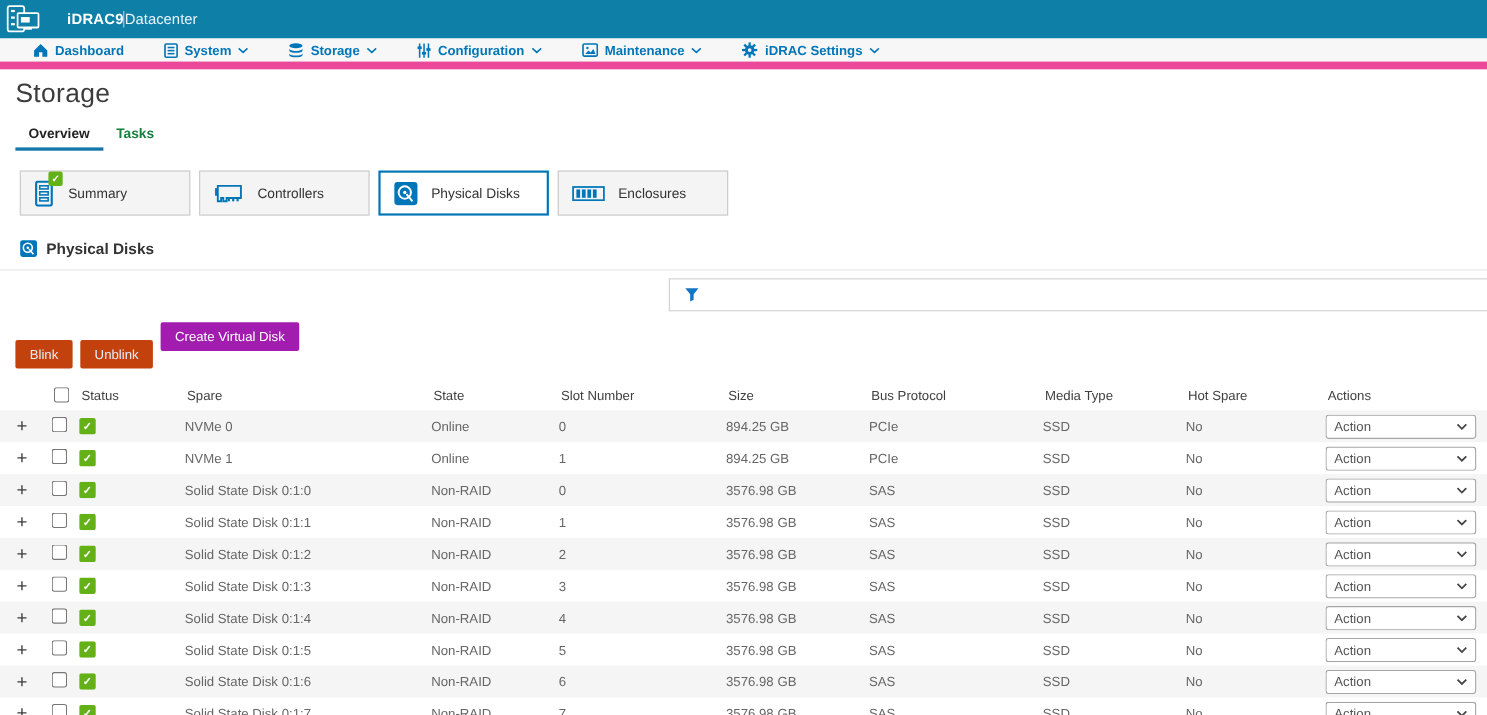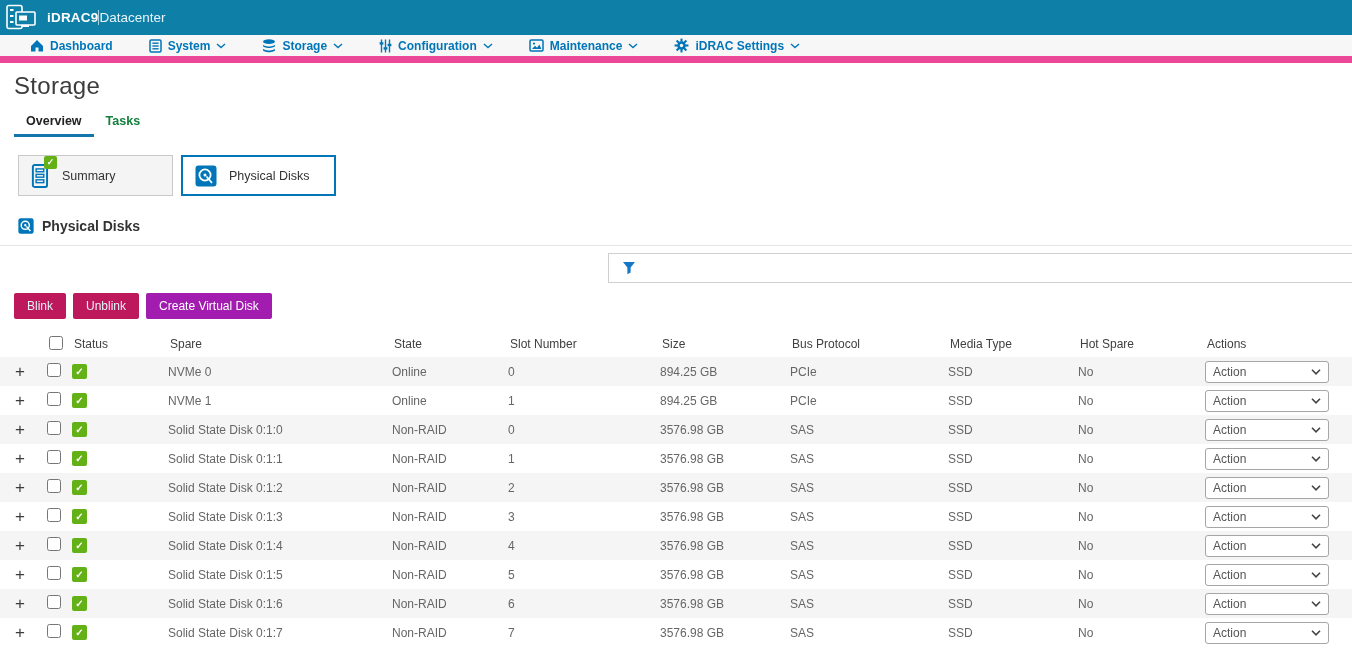--- a/index.html
+++ b/index.html
@@ -6,21 +6,21 @@
   html,body { margin:0; padding:0; }
   body {
     width:1352px; height:650px; overflow:hidden;
     background:#fff; font-family:"Liberation Sans", sans-serif;
     -webkit-font-smoothing:antialiased;
   }
 
   
   .topbar { height:35px; background:#0e7fa7; display:flex; align-items:center; color:#fff; }
   .logo { margin-left:5px; display:flex; align-items:center; }
-  .brand { margin-left:10px; display:flex; align-items:flex-start; gap:0; font-size:13.5px; }
+  .brand { margin-left:24px; display:flex; align-items:flex-start; gap:0; font-size:13.5px; }
   .brand .product { font-weight:bold; letter-spacing:.2px; }
   .brand .sep { width:1px; height:15px; background:rgba(255,255,255,.65); }
   .brand .edition { font-weight:400; color:#e9f4fa; }
 
   
   .navbar { height:28px; background:#f7f7f7; border-bottom:7px solid #ec4899;
             display:flex; align-items:center; padding-left:30px; gap:36px; }
   .nav-item { display:flex; align-items:center; gap:6px; color:#0076b8;
               font-size:12px; font-weight:bold; cursor:pointer; white-space:nowrap; }
   .nav-item svg { flex:0 0 auto; }
@@ -54,38 +54,38 @@
   .filter-box { position:absolute; left:608px; right:-2px; top:0; height:30px;
                 border:1px solid #cfcfcf; background:#fff; display:flex; align-items:center;
                 padding-left:13px; gap:11px; }
   .filter-input { border:none; outline:none; font-size:12px; color:#555; flex:1; background:transparent; }
   .filter-input::placeholder { color:#9a9a9a; }
 
   
   .toolbar { display:flex; gap:7px; margin:10px 0 0 14px; }
   .btn { height:26px; padding:0 13px; font-size:12px; border:none; border-radius:2px;
          font-family:"Liberation Sans", sans-serif; }
-  .btn.disabled { background:#be185d; color:#e4f0f7; }
+  .btn.disabled { background:#c2410c; color:#e4f0f7;margin-top:16px; }
   .btn.primary { background:#a21caf; color:#fff; cursor:pointer; }
 
   
   .table { margin-top:12px; font-size:12px; color:#666; }
   .thead, .trow { display:grid;
     grid-template-columns:46px 26px 96px 224px 116px 152px 130px 158px 130px 127px 1fr;
     align-items:center; }
   .thead { height:26px; color:#404040; }
   .thead .cell { padding-left:2px; }
   .trow { height:29px; }
   .trow.odd { background:#f5f5f5; }
   .cell { overflow:hidden; white-space:nowrap; }
   .expand { padding-left:15px; font-size:17px; font-weight:400; color:#3c3c3c; cursor:pointer; line-height:1; }
   input.cb { width:14px; height:14px; margin:0 0 0 1px; cursor:pointer; }
   .status-ok { width:15px; height:15px; background:#64b117; border-radius:2px; color:#fff;
                font-size:10px; font-weight:bold; display:flex; align-items:center; justify-content:center; }
-  .sel { width:124px; height:22px; border:1px solid #a6a6a6; border-radius:3px; background:#fff;
+  .sel { width:137px; height:22px; border:1px solid #a6a6a6; border-radius:3px; background:#fff;
          display:flex; align-items:center; justify-content:space-between; padding:0 7px;
          color:#555; cursor:pointer; }
   .acts-head { padding-left:8px; }
 </style>
 </head>
 <body>
 
 <div class="topbar">
   <span class="logo">
     <svg width="32" height="27" viewBox="0 0 32 27">
@@ -199,28 +199,48 @@
       <svg width="19" height="24" viewBox="0 0 16 22">
         <rect x="1" y="1" width="13" height="20" rx="1.5" fill="none" stroke="#0076b8" stroke-width="1.8"></rect>
         <rect x="4" y="4.5" width="7" height="2.6" fill="none" stroke="#0076b8" stroke-width="1.3"></rect>
         <rect x="4" y="9.5" width="7" height="2.6" fill="none" stroke="#0076b8" stroke-width="1.3"></rect>
         <rect x="4" y="14.5" width="7" height="2.6" fill="none" stroke="#0076b8" stroke-width="1.3"></rect>
       </svg>
       <span class="badge">✓</span>
     </span>
     <span>Summary</span>
   </div>
+  <div class="card">
+    <svg width="28" height="22" viewBox="0 0 28 22">
+      <path d="M4 4 H25 V15 H12 V18 H9 V15 H7 V18 H4 Z" fill="none" stroke="#0076b8" stroke-width="1.7"></path>
+      <rect x="1.5" y="6" width="2.5" height="7" fill="#0076b8"></rect>
+      <rect x="13" y="15" width="2" height="3" fill="#0076b8"></rect>
+      <rect x="17" y="15" width="2" height="3" fill="#0076b8"></rect>
+      <rect x="21" y="15" width="2" height="3" fill="#0076b8"></rect>
+    </svg>
+    <span>Controllers</span>
+  </div>
   <div class="card active">
     <svg width="22" height="22" viewBox="0 0 22 22">
       <rect x="0.5" y="0.5" width="21" height="21" rx="3" fill="#0076b8"></rect>
       <circle cx="10" cy="10" r="5.6" fill="none" stroke="#fff" stroke-width="1.8"></circle>
       <circle cx="10" cy="10" r="1.5" fill="#fff"></circle>
       <line x1="11.5" y1="11.5" x2="17" y2="18" stroke="#fff" stroke-width="1.8"></line>
     </svg>
     <span>Physical Disks</span>
+  </div>
+  <div class="card">
+    <svg width="30" height="14" viewBox="0 0 30 14">
+      <rect x="1" y="1" width="28" height="12" fill="none" stroke="#0076b8" stroke-width="1.6"></rect>
+      <rect x="4" y="3.2" width="3.4" height="7.6" fill="#0076b8"></rect>
+      <rect x="9" y="3.2" width="3.4" height="7.6" fill="#0076b8"></rect>
+      <rect x="14" y="3.2" width="3.4" height="7.6" fill="#0076b8"></rect>
+      <rect x="19" y="3.2" width="3.4" height="7.6" fill="#0076b8"></rect>
+    </svg>
+    <span>Enclosures</span>
   </div>
 </div>
 
 <div class="section-head">
   <svg width="16" height="16" viewBox="0 0 22 22">
     <rect x="0.5" y="0.5" width="21" height="21" rx="3" fill="#0076b8"></rect>
     <circle cx="10" cy="10" r="5.6" fill="none" stroke="#fff" stroke-width="2"></circle>
     <circle cx="10" cy="10" r="1.6" fill="#fff"></circle>
     <line x1="11.5" y1="11.5" x2="17" y2="18" stroke="#fff" stroke-width="2"></line>
   </svg>

